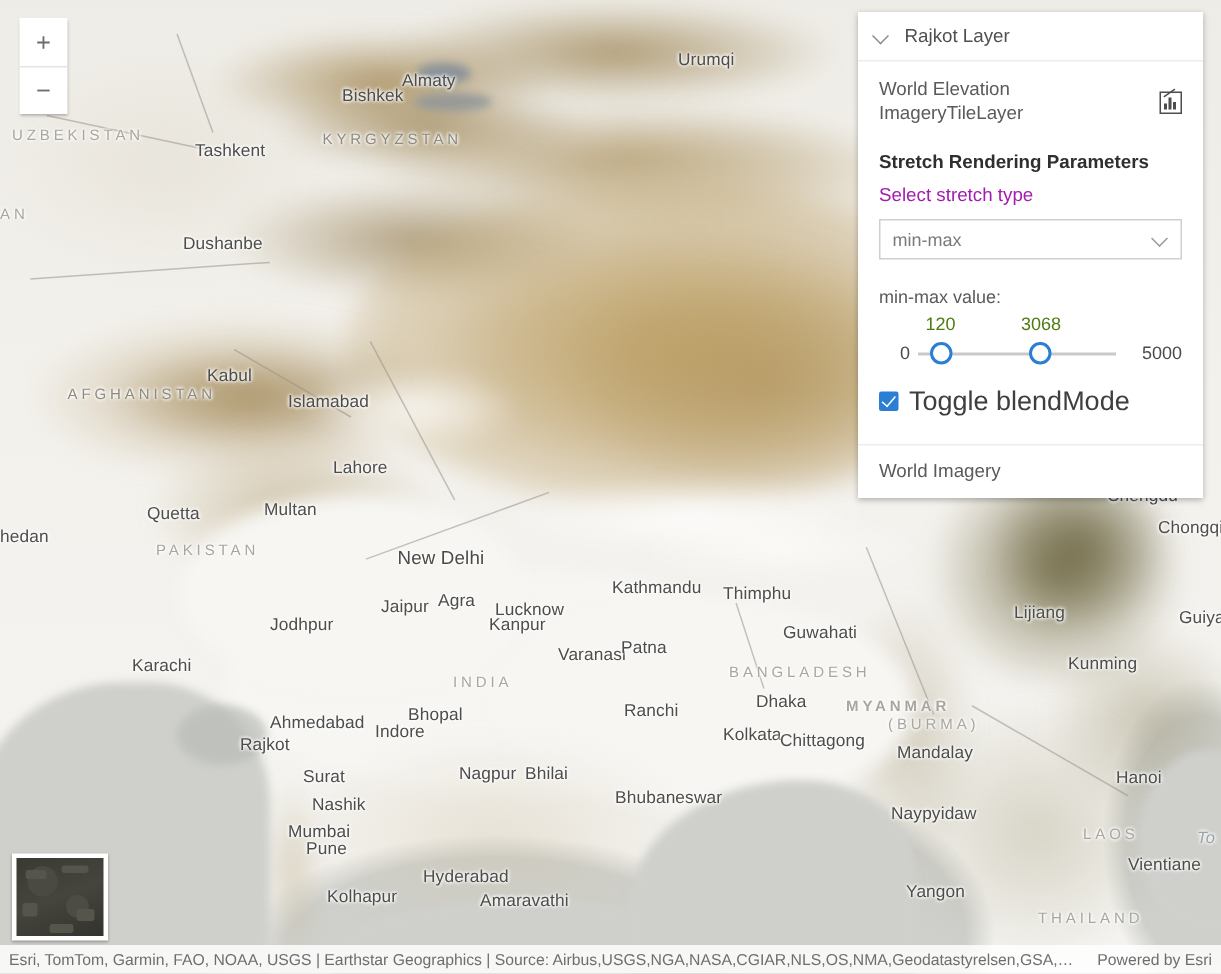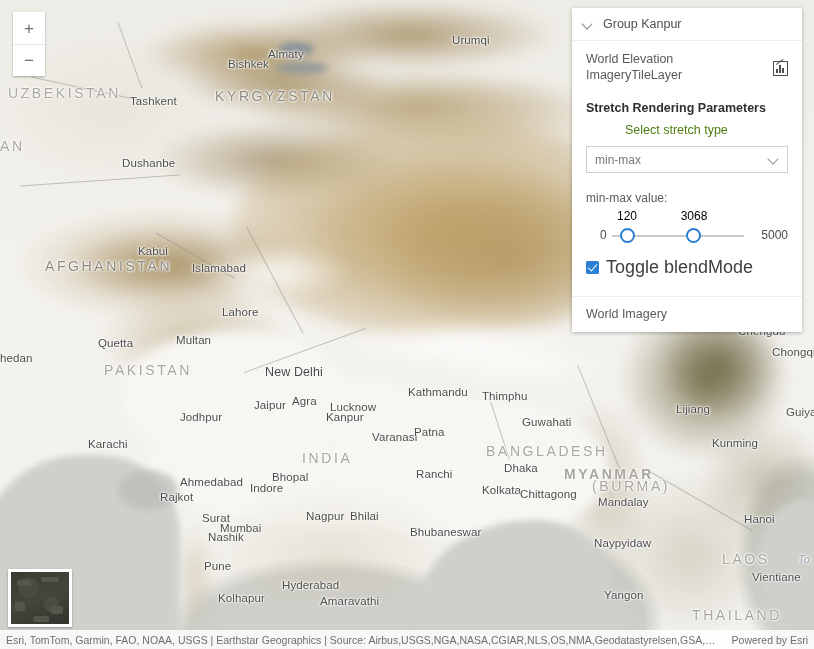--- a/index.html
+++ b/index.html
@@ -48,21 +48,21 @@
     position: absolute;
     color: #5b5b59;
     font-size: 11px;
     white-space: nowrap;
     text-shadow: 0 0 3px #fff, 0 0 3px #fff, 0 0 2px #fff;
     letter-spacing: .1px;
   }
   .lbl.city { font-size: 11.5px; color: #4d4d4b; }
   .lbl.big  { font-size: 12.5px; color: #4a4a48; }
   .lbl.country {
-    font-size: 14px; letter-spacing: 2.6px;
+    font-size: 10px; letter-spacing: 2.6px;
     color: #a9a69f; font-weight: 400;
   }
   .lbl.country.dark { color: #8e8a80; }
   .lbl.water { color: #9aa3ab; font-style: italic; }
 
   
   .zoom-ctrl {
     position: absolute; left: 13px; top: 12px;
     width: 32px; background: #fff;
     box-shadow: 0 1px 2px rgba(0,0,0,.3);
@@ -138,21 +138,21 @@
     position: relative; margin-top: 10px; flex: none; cursor: pointer;
   }
   .hist-icon i {
     position: absolute; background: #4d4d4d; bottom: 2px;
   }
 
   .section-title {
     font-weight: bold; color: #2f2f2f; font-size: 12.5px;
     margin-top: 18px;
   }
-  .field-label { color: #4d7c0f; font-size: 12.5px; margin-top: 8px; margin-left: 39px; }
+  .field-label { color: #a21caf; font-size: 12.5px; margin-top: 8px; }
 
   .select-box {
     margin-top: 9px; height: 27px; width: 100%;
     border: 1px solid #cfcfcf; background: #fff;
     display: flex; align-items: center; justify-content: space-between;
     padding: 0 8px; cursor: pointer;
   }
   .select-value { color: #7a7a7a; font-size: 12px; }
   .select-chev { width: 10px; height: 10px; position: relative; }
   .select-chev::after {
@@ -174,21 +174,21 @@
   }
   .slider-min { left: 14px; }
   .slider-max { right: 0px; }
   .handle {
     position: absolute; top: 21px;
     width: 15px; height: 15px; border-radius: 50%;
     background: #fff; border: 2.2px solid #2a7fd4;
     cursor: pointer;
   }
   .handle-val {
-    position: absolute; top: 2px; font-size: 12px; color: #000000;
+    position: absolute; top: 2px; font-size: 12px; color: #4d7c0f;
     transform: translateX(-50%);
   }
 
   .checkbox-row {
     display: flex; align-items: center; gap: 7px;
     margin-top: 6px; margin-bottom: 14px; cursor: pointer;
   }
   .cbox {
     width: 13px; height: 13px; background: #2a7fd4; position: relative;
     border-radius: 1.5px; flex: none;
@@ -300,21 +300,21 @@
         <div class="lbl city" style="left: 88px; top: 438px;">Karachi</div>
         <div class="lbl country" style="left: 302px; top: 450px;">INDIA</div>
         <div class="lbl city" style="left: 180px; top: 476px;">Ahmedabad</div>
         <div class="lbl city" style="left: 160px; top: 491px;">Rajkot</div>
         <div class="lbl city" style="left: 272px; top: 471px;">Bhopal</div>
         <div class="lbl city" style="left: 250px; top: 482px;">Indore</div>
         <div class="lbl city" style="left: 202px; top: 512px;">Surat</div>
         <div class="lbl city" style="left: 306px; top: 510px;">Nagpur</div>
         <div class="lbl city" style="left: 350px; top: 510px;">Bhilai</div>
         <div class="lbl city" style="left: 208px; top: 531px;">Nashik</div>
-        <div class="lbl city" style="left: 192px; top: 522px; margin-left: 28px;">Mumbai</div>
+        <div class="lbl city" style="left: 192px; top: 549px;">Mumbai</div>
         <div class="lbl city" style="left: 204px; top: 560px;">Pune</div>
         <div class="lbl city" style="left: 282px; top: 579px;">Hyderabad</div>
         <div class="lbl city" style="left: 218px; top: 592px;">Kolhapur</div>
         <div class="lbl city" style="left: 320px; top: 595px;">Amaravathi</div>
         <div class="lbl city" style="left: 410px; top: 526px;">Bhubaneswar</div>
         <div class="lbl city" style="left: 416px; top: 468px;">Ranchi</div>
         <div class="lbl city" style="left: 466px; top: 484px; margin-left: 16px;">Kolkata</div>
         <div class="lbl city" style="left: 504px; top: 462px;">Dhaka</div>
         <div class="lbl country" style="left: 486px; top: 443px;">BANGLADESH</div>
         <div class="lbl city" style="left: 520px; top: 488px;">Chittagong</div>
@@ -360,21 +360,21 @@
 
   <div class="attribution">
     <div class="attr-text">Esri, TomTom, Garmin, FAO, NOAA, USGS | Earthstar Geographics | Source: Airbus,USGS,NGA,NASA,CGIAR,NLS,OS,NMA,Geodatastyrelsen,GSA,GSI and the GIS User Comm...</div>
     <div class="attr-powered">Powered by Esri</div>
   </div>
 
   <div class="panel">
 
     <div class="panel-header">
       <span class="chev"></span>
-      <span class="panel-header-title">Group Kanpur</span>
+      <span class="panel-header-title">Rajkot Layer</span>
     </div>
 
     <div class="panel-body">
 
       <div class="layer-row">
         <div class="layer-names">
           <div>World Elevation</div>
           <div>ImageryTileLayer</div>
         </div>
         <div class="hist-icon">

